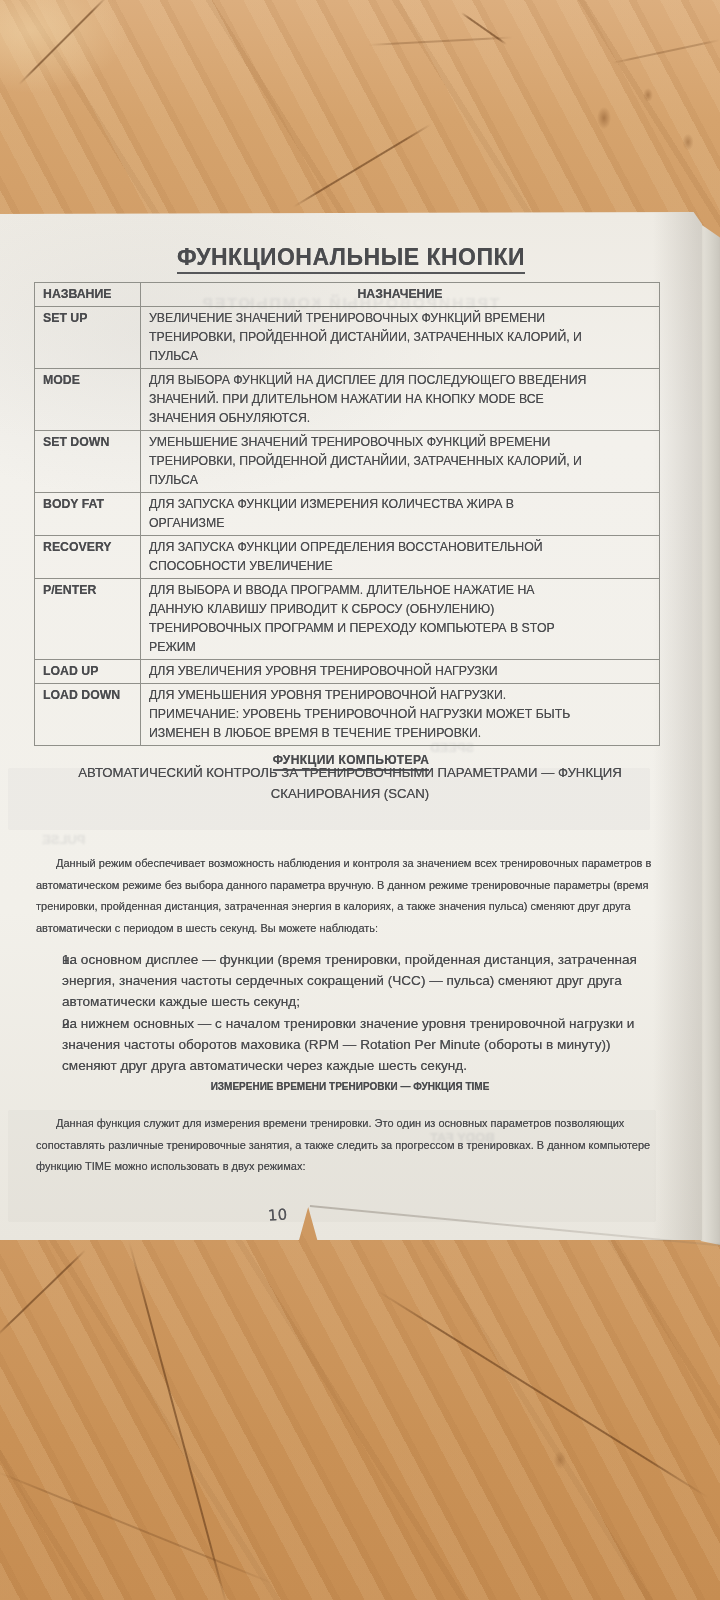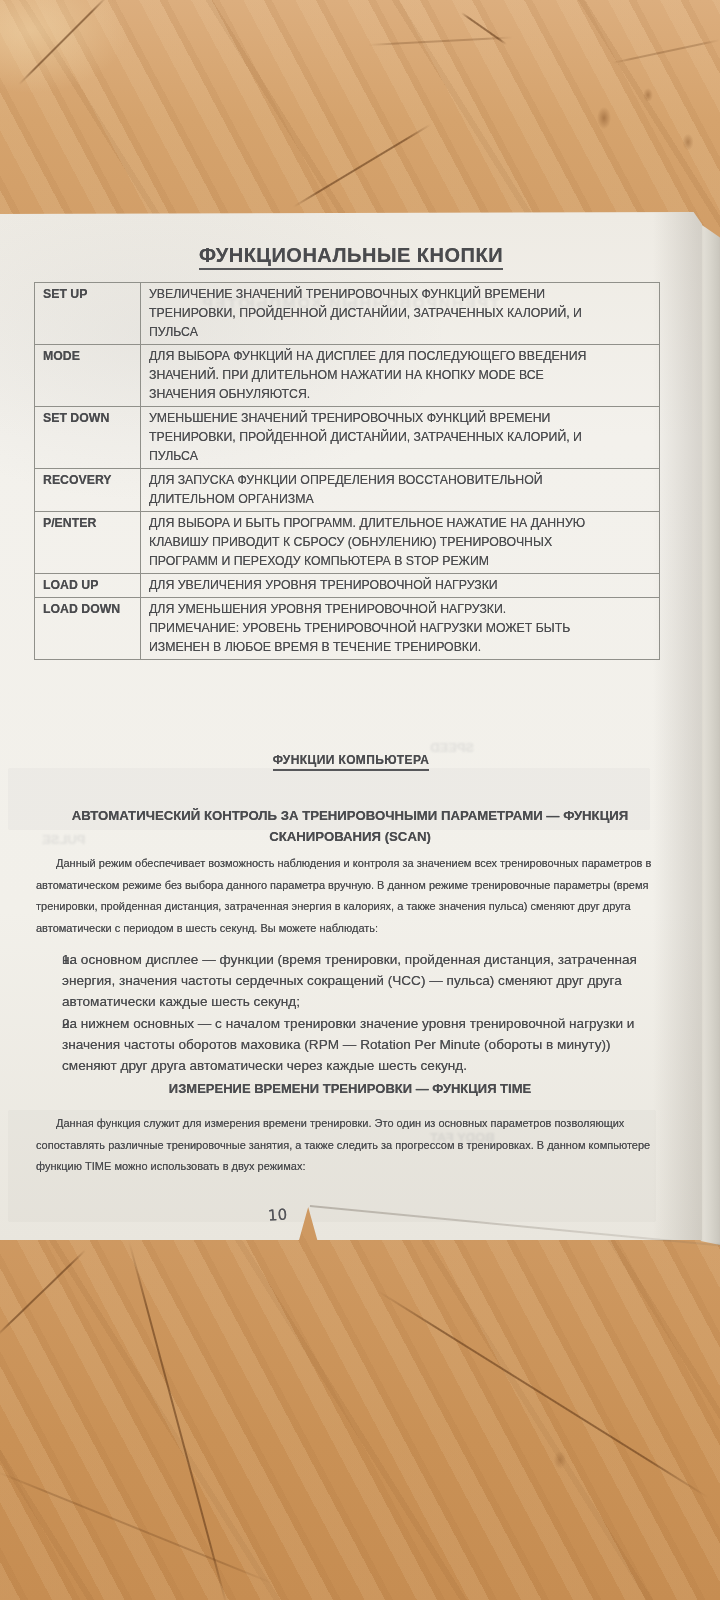--- a/index.html
+++ b/index.html
@@ -51,59 +51,59 @@
   }
   .bottom-crease{
     position:absolute;left:310px;top:1205px;width:418px;height:2px;
     background:linear-gradient(90deg, rgba(110,100,88,.38), rgba(110,100,88,.12));
     transform:rotate(5.5deg);transform-origin:0 0;filter:blur(.6px);
   }
   
   .page *{box-sizing:border-box;}
   .doc-title{
     position:absolute;left:0;top:32px;width:100%;text-align:center;
-    font-size:20px;font-weight:bold;letter-spacing:.5px;
+    font-size:23px;font-weight:bold;letter-spacing:.5px;
   }
   .doc-title span{border-bottom:2px solid #56575a;padding-bottom:2px;}
   .btn-table{
     position:absolute;left:34px;top:70px;width:626px;
     border-collapse:collapse;font-size:12.3px;line-height:19px;
   }
   .btn-table th,.btn-table td{
     border:1px solid #90908a;padding:2px 8px;vertical-align:top;text-align:left;
   }
   .btn-table tr + tr td{border-top:1px dashed #97958d;}
   .btn-table th{font-weight:bold;}
   .btn-table th.purpose{text-align:center;}
   .btn-table td.name{width:106px;font-weight:bold;}
   .btn-table td.desc{padding-right:68px;}
   .sec-title{
     position:absolute;left:0;top:541px;width:100%;text-align:center;
     font-size:12px;font-weight:bold;letter-spacing:.4px;
   }
   .sec-title span{border-bottom:2px solid #56575a;padding-bottom:2px;}
   .scan-heading{
-    position:absolute;left:30px;top:593px;width:640px;text-align:center;
-    font-size:13.2px;font-weight:bold;line-height:21px;
+    position:absolute;left:30px;top:550px;width:640px;text-align:center;
+    font-size:13.2px;font-weight:normal;line-height:21px;
   }
   .para{
     position:absolute;left:36px;width:618px;
     font-size:11px;line-height:21.5px;text-align:left;
   }
   .para.indent{text-indent:20px;}
   .p-scan{top:641px;}
   .p-time{top:901px;}
   .num-item{position:absolute;left:62px;width:586px;font-size:13.6px;line-height:21px;}
   .num-item .num{position:absolute;left:0;top:0;}
   .num-item .txt{display:block;}
   .item-1{top:737px;}
   .item-2{top:801px;}
   .time-heading{
     position:absolute;left:30px;top:869px;width:640px;text-align:center;
-    font-size:13px;font-weight:bold;
+    font-size:10px;font-weight:bold;
   }
   .page-num{
     position:absolute;left:268px;top:994px;font-size:15px;color:#53545a;
     transform:rotate(-4deg);font-family:"DejaVu Sans",sans-serif;
   }
   
   .ink{text-shadow:0 0 .5px rgba(74,75,78,.8);}
   
   .ghost{
     position:absolute;transform:scaleX(-1);color:#6d727c;font-weight:bold;
@@ -143,38 +143,46 @@
     <div class="ghost-box" style="left:8px;top:556px;width:642px;height:62px;"></div>
     <div class="ghost-box" style="left:8px;top:898px;width:648px;height:112px;"></div>
 
     <div class="doc-title">
       <span>ФУНКЦИОНАЛЬНЫЕ КНОПКИ</span>
     </div>
 
     <table class="btn-table">
       <tbody>
         <tr>
+          <th>НАЗВАНИЕ</th>
+          <th class="purpose">НАЗНАЧЕНИЕ</th>
+        </tr>
+        <tr>
           <td class="name">SET UP</td>
           <td class="desc">УВЕЛИЧЕНИЕ ЗНАЧЕНИЙ ТРЕНИРОВОЧНЫХ ФУНКЦИЙ ВРЕМЕНИ ТРЕНИРОВКИ, ПРОЙДЕННОЙ ДИСТАНЙИИ, ЗАТРАЧЕННЫХ КАЛОРИЙ, И ПУЛЬСА</td>
         </tr>
         <tr>
           <td class="name">MODE</td>
           <td class="desc">ДЛЯ ВЫБОРА ФУНКЦИЙ НА ДИСПЛЕЕ ДЛЯ ПОСЛЕДУЮЩЕГО ВВЕДЕНИЯ ЗНАЧЕНИЙ. ПРИ ДЛИТЕЛЬНОМ НАЖАТИИ НА КНОПКУ MODE ВСЕ ЗНАЧЕНИЯ ОБНУЛЯЮТСЯ.</td>
         </tr>
         <tr>
           <td class="name">SET DOWN</td>
           <td class="desc">УМЕНЬШЕНИЕ ЗНАЧЕНИЙ ТРЕНИРОВОЧНЫХ ФУНКЦИЙ ВРЕМЕНИ ТРЕНИРОВКИ, ПРОЙДЕННОЙ ДИСТАНЙИИ, ЗАТРАЧЕННЫХ КАЛОРИЙ, И ПУЛЬСА</td>
         </tr>
         <tr>
+          <td class="name">BODY FAT</td>
+          <td class="desc">ДЛЯ ЗАПУСКА ФУНКЦИИ ИЗМЕРЕНИЯ КОЛИЧЕСТВА ЖИРА  В ОРГАНИЗМЕ</td>
+        </tr>
+        <tr>
           <td class="name">RECOVERY</td>
-          <td class="desc">ДЛЯ ЗАПУСКА ФУНКЦИИ ОПРЕДЕЛЕНИЯ ВОССТАНОВИТЕЛЬНОЙ ДЛИТЕЛЬНОМ ОРГАНИЗМА</td>
+          <td class="desc">ДЛЯ ЗАПУСКА ФУНКЦИИ ОПРЕДЕЛЕНИЯ ВОССТАНОВИТЕЛЬНОЙ СПОСОБНОСТИ УВЕЛИЧЕНИЕ</td>
         </tr>
         <tr>
           <td class="name">P/ENTER</td>
-          <td class="desc">ДЛЯ ВЫБОРА  И БЫТЬ ПРОГРАММ. ДЛИТЕЛЬНОЕ НАЖАТИЕ НА ДАННУЮ КЛАВИШУ ПРИВОДИТ К СБРОСУ (ОБНУЛЕНИЮ) ТРЕНИРОВОЧНЫХ ПРОГРАММ И ПЕРЕХОДУ КОМПЬЮТЕРА В STOP РЕЖИМ</td>
+          <td class="desc">ДЛЯ ВЫБОРА  И ВВОДА ПРОГРАММ. ДЛИТЕЛЬНОЕ НАЖАТИЕ НА ДАННУЮ КЛАВИШУ ПРИВОДИТ К СБРОСУ (ОБНУЛЕНИЮ) ТРЕНИРОВОЧНЫХ ПРОГРАММ И ПЕРЕХОДУ КОМПЬЮТЕРА В STOP РЕЖИМ</td>
         </tr>
         <tr>
           <td class="name">LOAD UP</td>
           <td class="desc">ДЛЯ УВЕЛИЧЕНИЯ УРОВНЯ ТРЕНИРОВОЧНОЙ НАГРУЗКИ</td>
         </tr>
         <tr>
           <td class="name">LOAD DOWN</td>
           <td class="desc">ДЛЯ УМЕНЬШЕНИЯ УРОВНЯ ТРЕНИРОВОЧНОЙ НАГРУЗКИ. ПРИМЕЧАНИЕ: УРОВЕНЬ ТРЕНИРОВОЧНОЙ НАГРУЗКИ МОЖЕТ БЫТЬ ИЗМЕНЕН В ЛЮБОЕ ВРЕМЯ В ТЕЧЕНИЕ ТРЕНИРОВКИ.</td>
         </tr>
       </tbody>

